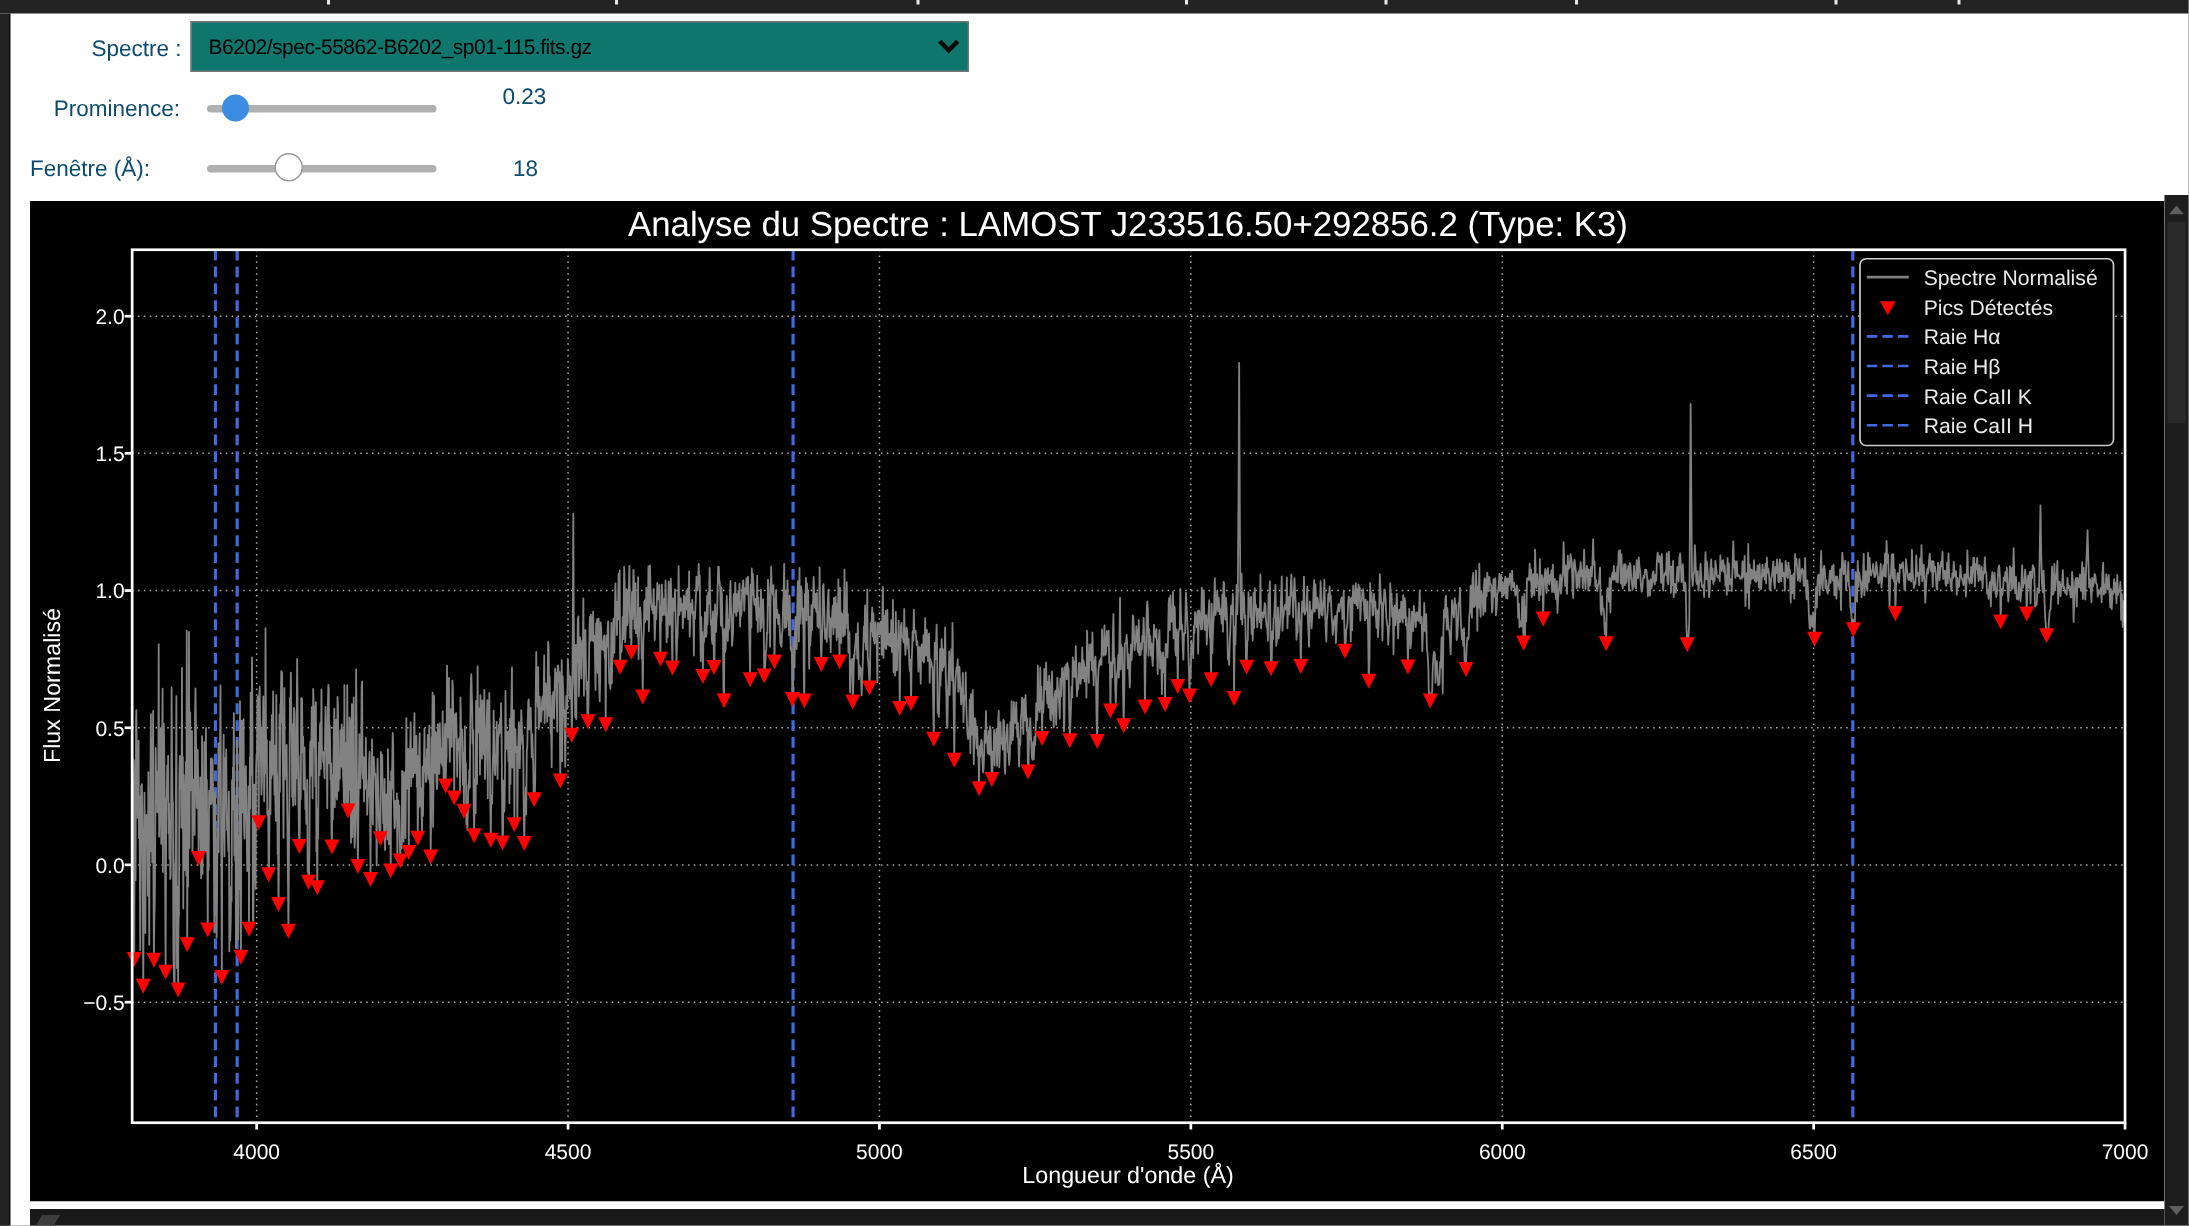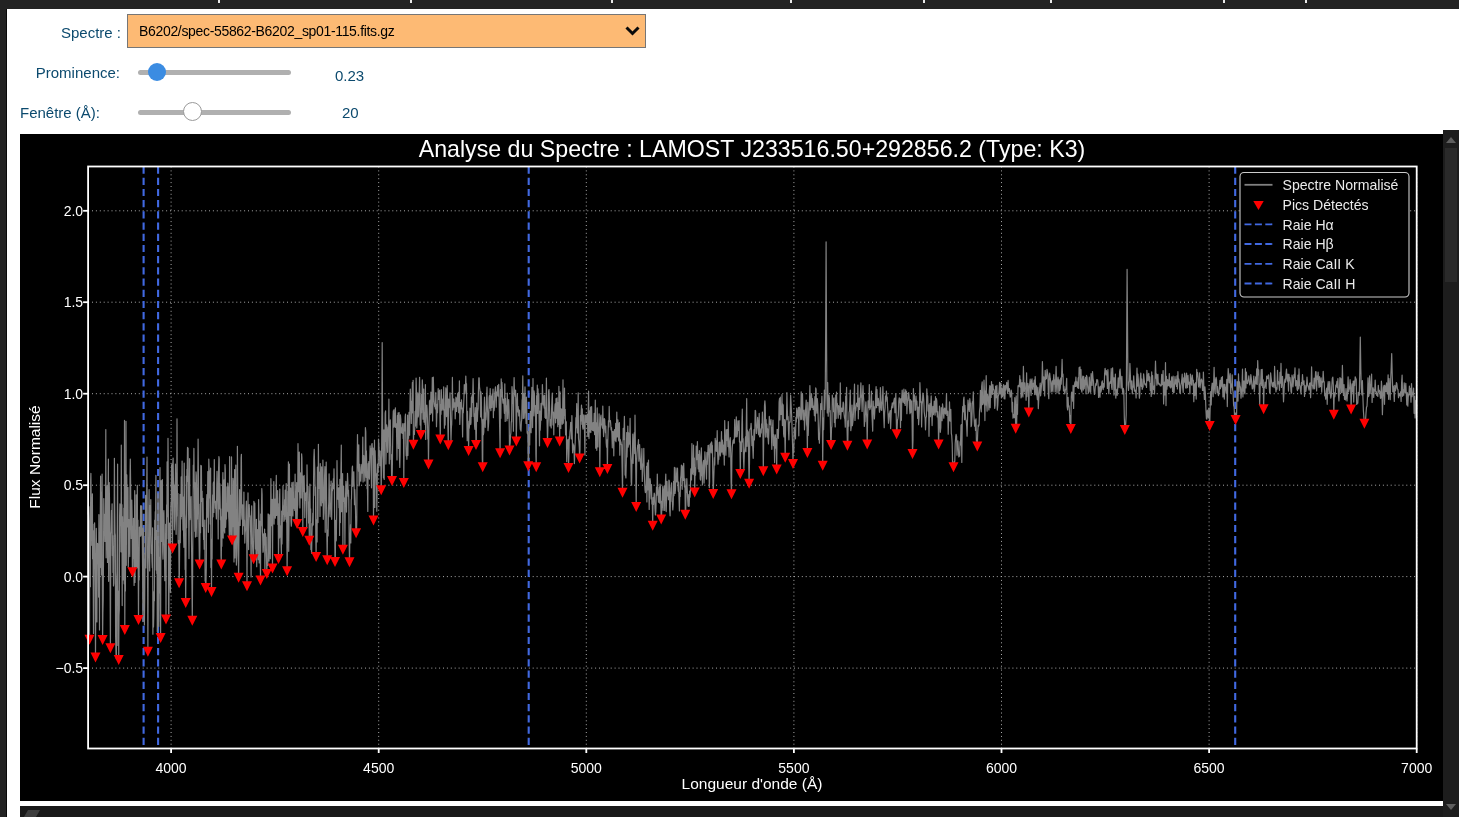--- a/index.html
+++ b/index.html
@@ -14,36 +14,36 @@
     <div style="position:absolute;left:790px;top:0;width:2px;height:3px;background:#e8e8e8"></div>
     <div style="position:absolute;left:923px;top:0;width:2px;height:3px;background:#e8e8e8"></div>
     <div style="position:absolute;left:1050px;top:0;width:2px;height:3px;background:#e8e8e8"></div>
     <div style="position:absolute;left:1223px;top:0;width:2px;height:3px;background:#e8e8e8"></div>
     <div style="position:absolute;left:1305px;top:0;width:2px;height:3px;background:#e8e8e8"></div>
   </div>
 <div class="abs" style="left:0;top:9px;width:6px;height:808px;background:#232323"></div>
 <div class="abs" style="left:6px;top:9px;width:1px;height:808px;background:#0a0a0a"></div>
 
 <div class="abs lab" style="left:0;top:24px;width:121px;text-align:right">Spectre :</div>
-<div class="abs" style="left:127px;top:14px;width:517px;height:32px;border:1px solid #767676;background:#fdba74;">
+<div class="abs" style="left:127px;top:14px;width:517px;height:32px;border:1px solid #767676;background:#0f766e;">
   <div style="position:absolute;left:11px;top:7.5px;font-size:14px;letter-spacing:-0.33px;color:#000;">B6202/spec-55862-B6202_sp01-115.fits.gz</div>
   <svg style="position:absolute;right:5px;top:11px" width="15" height="10" viewBox="0 0 15 10">
       <path d="M1.5 1.5 L7.5 7.5 L13.5 1.5" fill="none" stroke="#0a0a0a" stroke-width="3"></path>
     </svg>
 </div>
 
 <div class="abs lab" style="left:0;top:64px;width:120px;text-align:right">Prominence:</div>
 <div class="abs" style="left:138px;top:69.5px;width:153px;height:5px;border-radius:3px;background:#b0b0b0"></div>
 <div class="abs" style="left:148px;top:62.5px;width:18px;height:18px;border-radius:50%;background:#3b8ce2"></div>
-<div class="abs lab" style="left:335px;top:67px;">0.23</div>
+<div class="abs lab" style="left:335px;top:56px;">0.23</div>
 
 <div class="abs lab" style="left:0;top:104px;width:120px;text-align:center">Fenêtre (Å):</div>
 <div class="abs" style="left:138px;top:109.5px;width:153px;height:5px;border-radius:3px;background:#b0b0b0"></div>
 <div class="abs" style="left:183px;top:101.5px;width:19px;height:19px;border-radius:50%;background:#fff;border:1px solid #9a9a9a;box-sizing:border-box"></div>
-<div class="abs lab" style="left:342px;top:104px;">20</div>
+<div class="abs lab" style="left:342px;top:104px;">18</div>
 
 <div class="abs" style="left:20px;top:134px;width:1423px;height:667px;">
 <svg width="1423" height="667" viewBox="0 0 1423 667" font-family="'Liberation Sans',sans-serif">
 <rect x="0" y="0" width="1423" height="667" fill="#000000"></rect>
 <g stroke="#c8c8c8" stroke-width="1" stroke-dasharray="1 2.9" opacity="0.85">
 <line x1="151.1" y1="32.5" x2="151.1" y2="614.5"></line>
 <line x1="358.7" y1="32.5" x2="358.7" y2="614.5"></line>
 <line x1="566.3" y1="32.5" x2="566.3" y2="614.5"></line>
 <line x1="773.9" y1="32.5" x2="773.9" y2="614.5"></line>
 <line x1="981.5" y1="32.5" x2="981.5" y2="614.5"></line>

